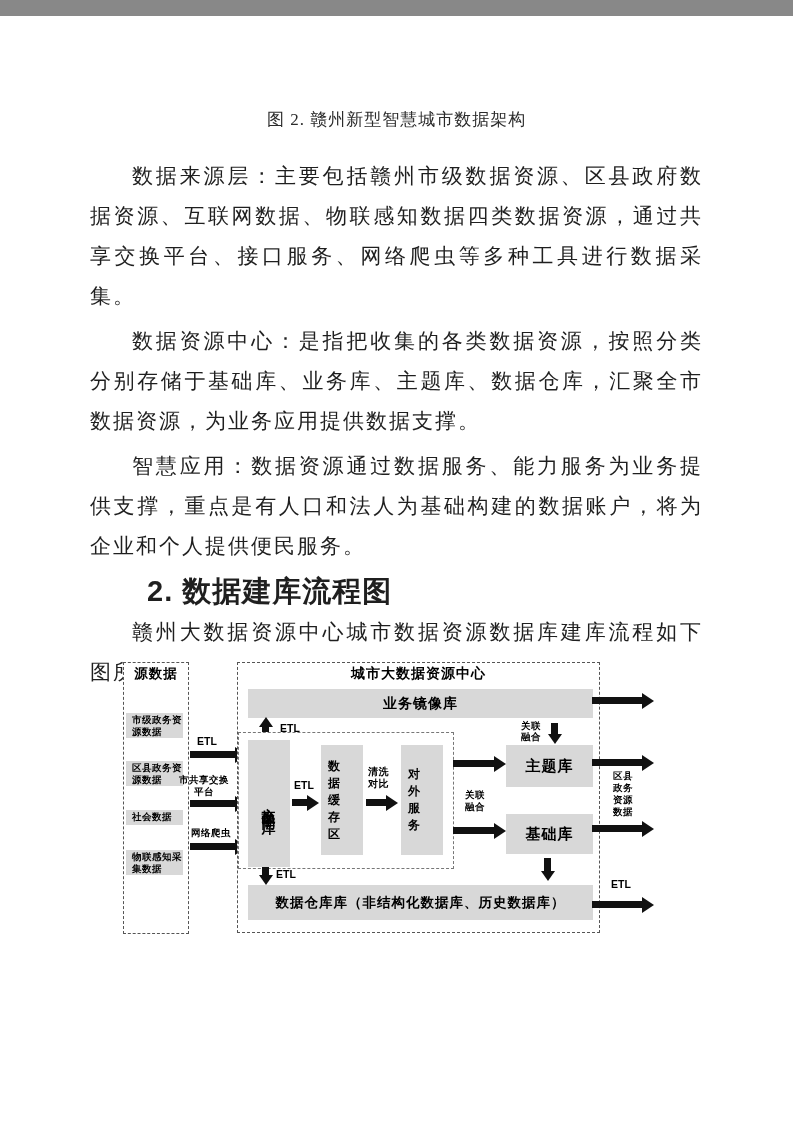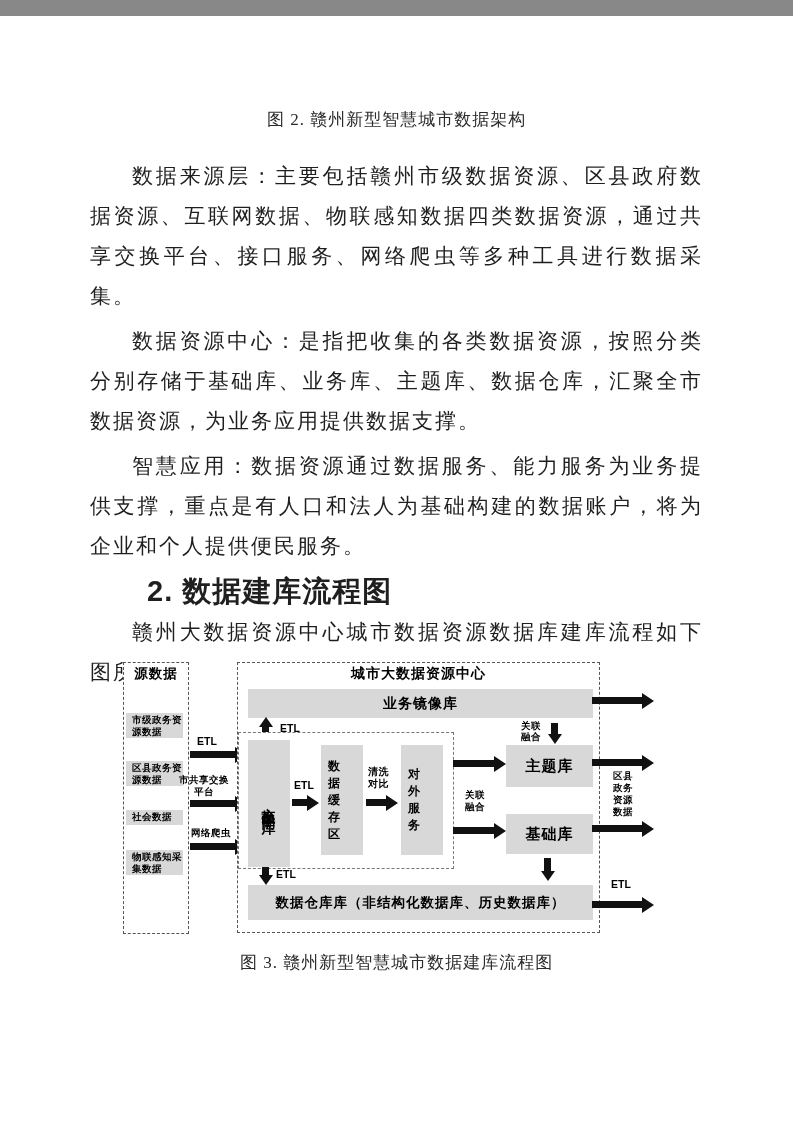--- a/index.html
+++ b/index.html
@@ -158,15 +158,14 @@
     <div class="ha" style="left:592px;top:35px;width:50px;"></div>
     <div class="ha" style="left:592px;top:97px;width:50px;"></div>
     <div class="flowlabel" style="left:613px;top:108px;width:24px;">区县政务资源数据</div>
     <div class="ha" style="left:592px;top:163px;width:50px;"></div>
     <div class="flowlabel etl" style="left:611px;top:217px;">ETL</div>
     <div class="ha" style="left:592px;top:239px;width:50px;"></div>
 
 
   </div>
 
-  <div id="caption-fig3" class="fig-caption">图 3. 赣州新型智慧城市数据建库流程图</div>
 
 </div>
 
 </body></html>

